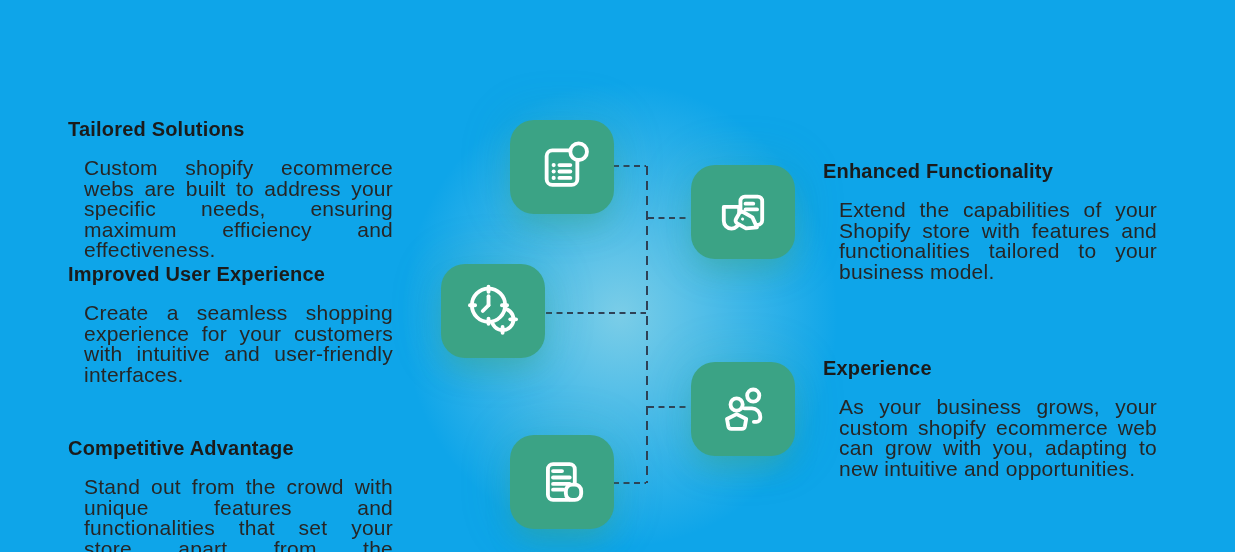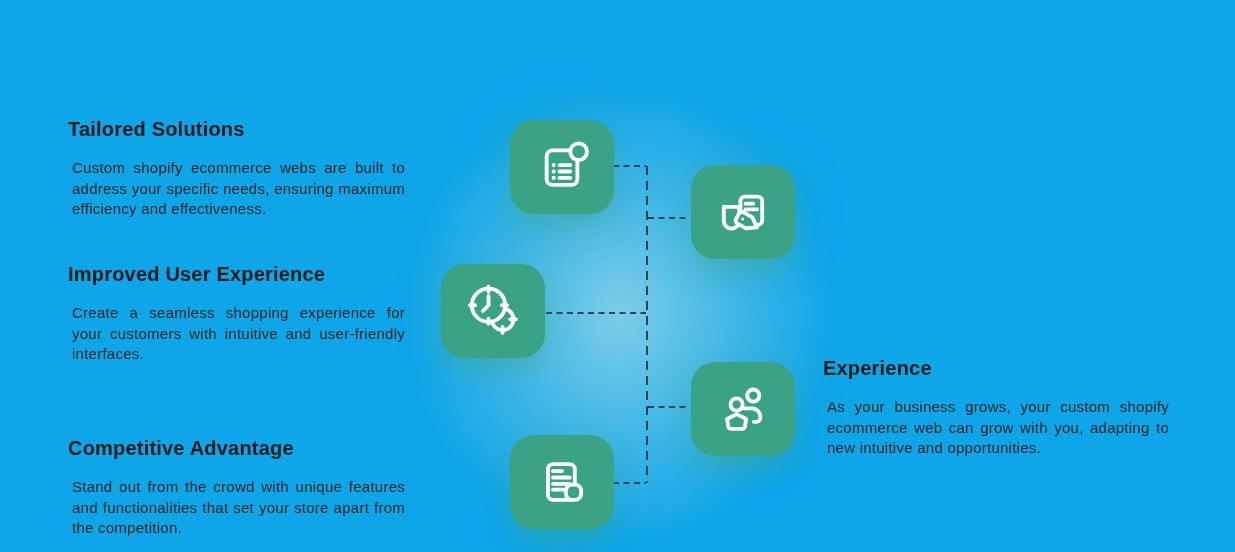--- a/index.html
+++ b/index.html
@@ -20,22 +20,22 @@
 
   .feature{position:absolute;}
   .feature h3{
     margin:0 0 17px 0;
     font-size:20px;line-height:24px;
     font-weight:700;
     color:#1b1b1b;
     letter-spacing:0.2px;
   }
   .feature p{
-    margin:4px;
-    font-size:15px;line-height:20.5px;
+    margin:16px;
+    font-size:21px;line-height:20.5px;
     color:#262626;
     letter-spacing:0.25px;
     text-align:justify;
   }
   .feature.left{left:68px;width:341px;}
   .feature.right{left:823px;width:350px;}
   .f1{top:117px;}
   .f2{top:262px;}
   .f3{top:436px;}
   .f4{top:159px;}
@@ -83,20 +83,24 @@
   <section class="feature left f3">
     <h3>Competitive Advantage</h3>
     <p>Stand out from the crowd with unique features and functionalities that set your store apart from the competition.</p>
   </section>
 
   <section class="feature left f2">
     <h3>Improved User Experience</h3>
     <p>Create a seamless shopping experience for your customers with intuitive and user-friendly interfaces.</p>
   </section>
 
+  <section class="feature right f4">
+    <h3>Enhanced Functionality</h3>
+    <p>Extend the capabilities of your Shopify store with features and functionalities tailored to your business model.</p>
+  </section>
 
   <section class="feature right f5">
     <h3>Experience</h3>
     <p>As your business grows, your custom shopify ecommerce web can grow with you, adapting to new intuitive and opportunities.</p>
   </section>
 
   <div class="tile t1">
     <svg viewBox="0 0 100 100" class="glyph">
       <rect x="26" y="24" width="48" height="54" rx="9"></rect>
       <circle cx="76" cy="26" r="13" fill="#3BA385"></circle>

